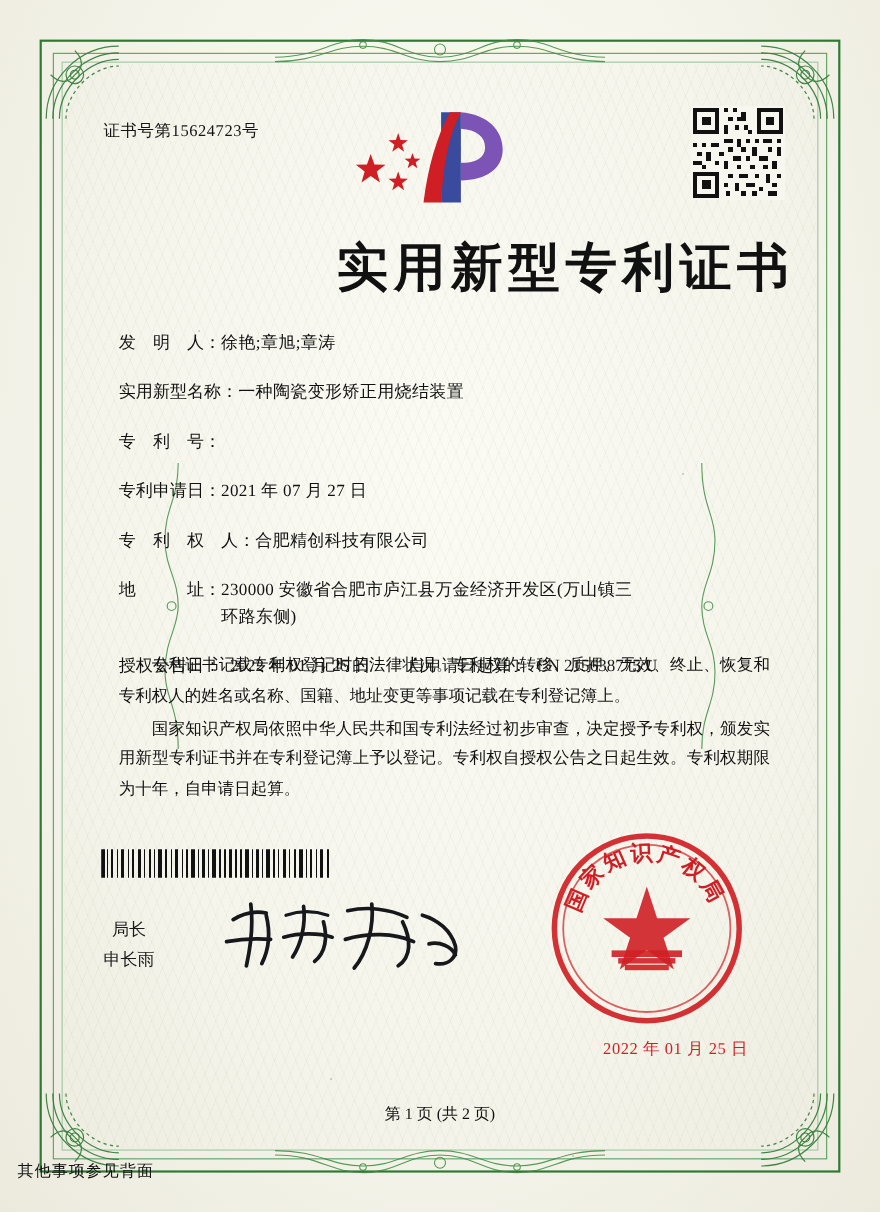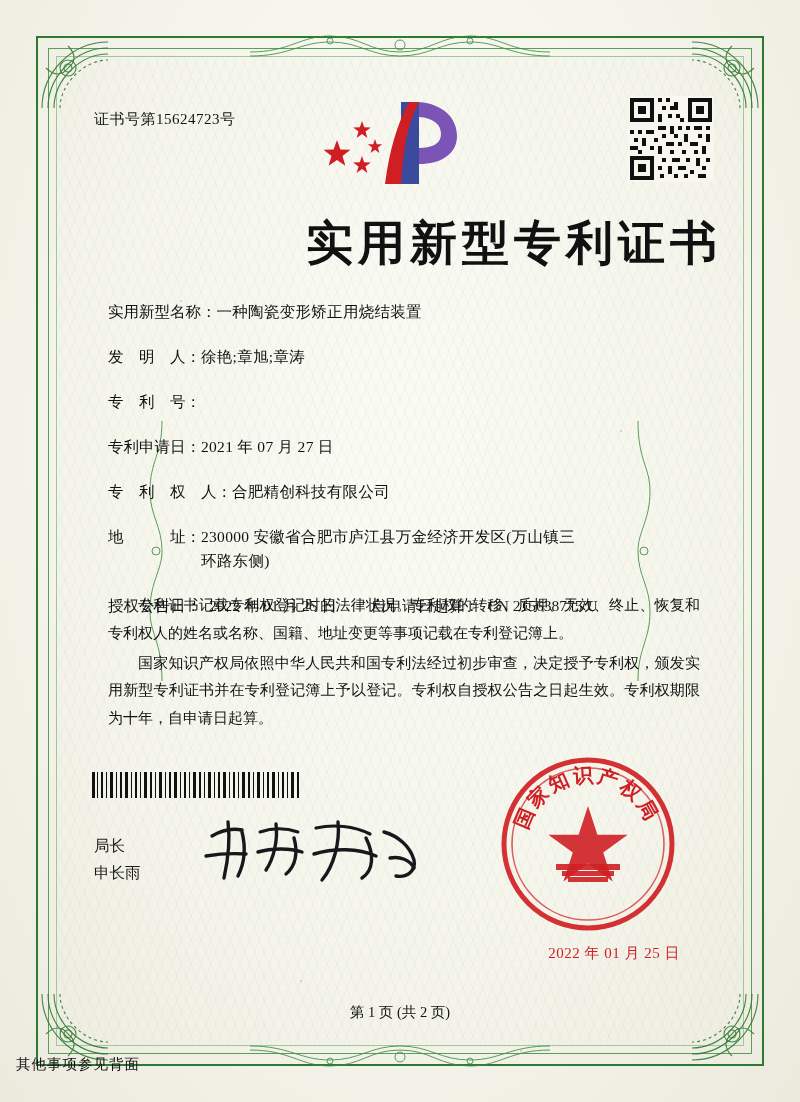--- a/index.html
+++ b/index.html
@@ -181,20 +181,21 @@
     height: 26px;
   }
   .barcode svg { display:block; }
 
   .sign-block {
     position: absolute;
     left: 16px;
     top: 760px;
     font-size: 15.5px;
     line-height: 1.75;
+    text-align: center;
   }
 
   .handwriting {
     position: absolute;
     left: 120px;
     top: 740px;
     width: 230px;
     height: 80px;
   }
   .handwriting svg { display: block; }
@@ -425,27 +426,27 @@
           <rect x="70" y="78" width="8" height="4"></rect>
         </g>
       </svg>
     </div>
 
     <div class="title">实用新型专利证书</div>
 
     <div class="fields">
 
       <div class="field">
+        <div class="f-label">发　明　人：</div>
+        <div class="f-value">徐艳;章旭;章涛</div>
+      </div>
+
+      <div class="field">
         <div class="f-label">实用新型名称：</div>
         <div class="f-value">一种陶瓷变形矫正用烧结装置</div>
-      </div>
-
-      <div class="field">
-        <div class="f-label">发　明　人：</div>
-        <div class="f-value">徐艳;章旭;章涛</div>
       </div>
 
       <div class="field">
         <div class="f-label">专　利　号：</div>
       </div>
 
       <div class="field">
         <div class="f-label">专利申请日：</div>
         <div class="f-value">2021 年 07 月 27 日</div>
       </div>

